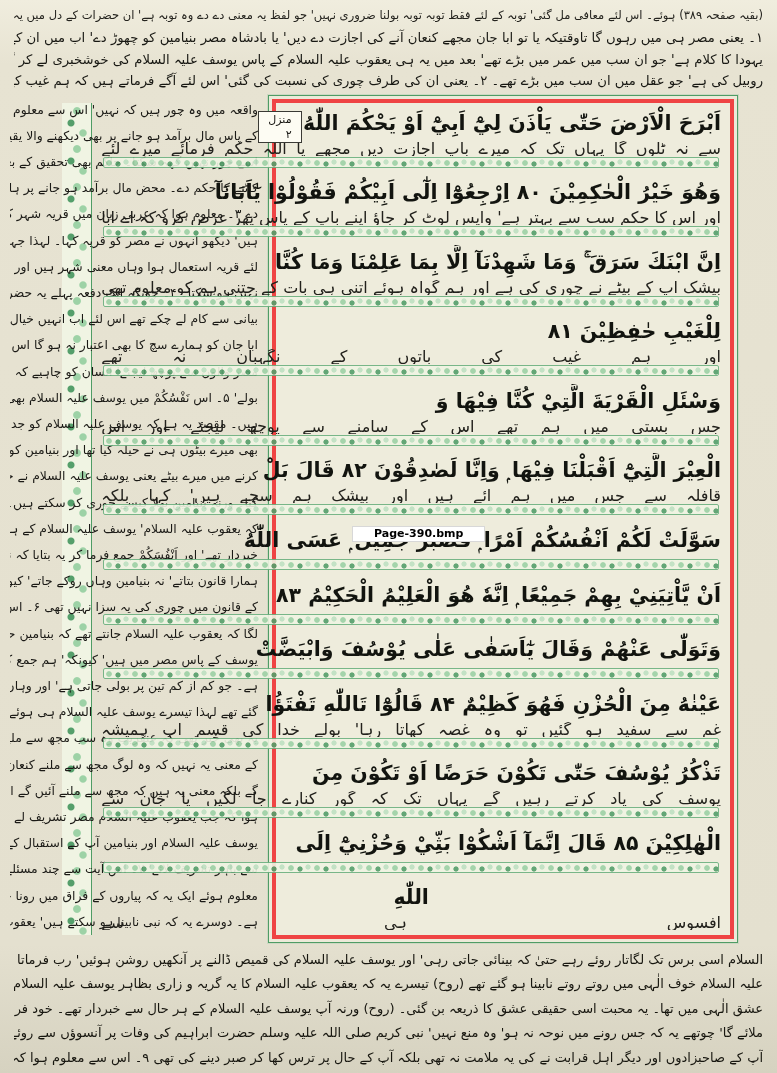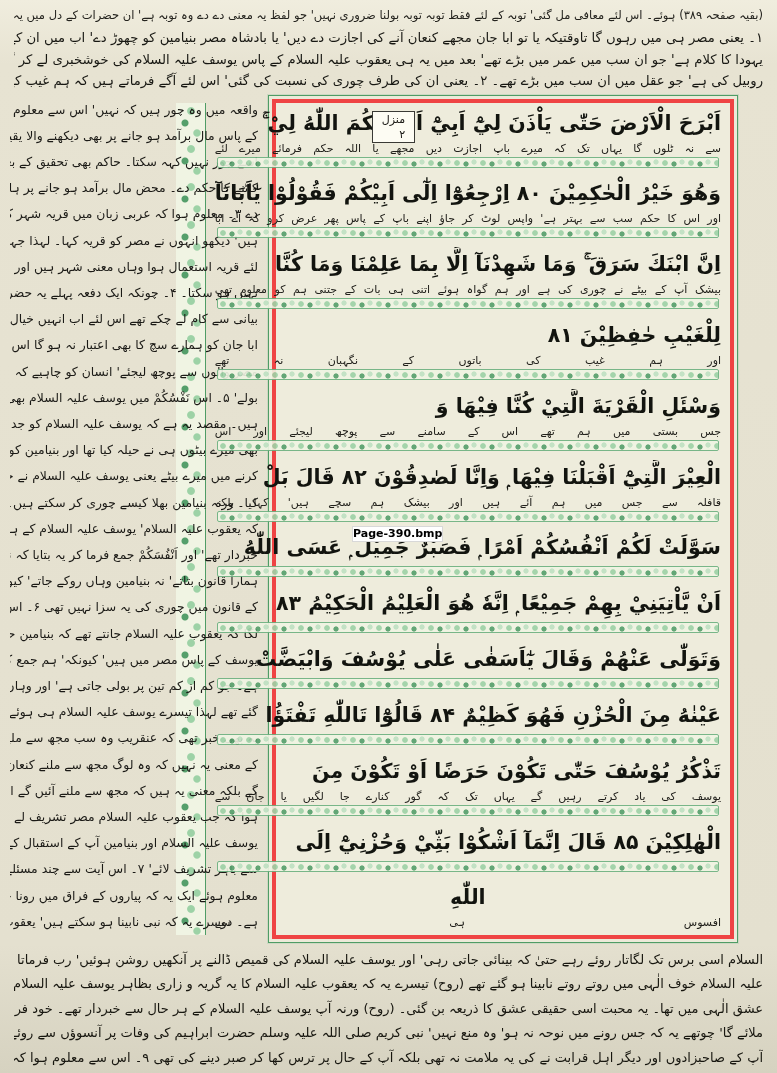--- a/index.html
+++ b/index.html
@@ -76,21 +76,21 @@
     background-size:30px 38px;
   }
   .verses{ flex:1; min-width:0; display:flex; flex-direction:column; justify-content:space-between; padding:3px 9px 4px 9px; }
 
   .verse-block .arabic{
     direction:rtl; font-size:20.5px; font-weight:bold; line-height:35px;
     white-space:nowrap; overflow:hidden; text-align:right; color:#12140f;
     letter-spacing:0.5px;
   }
   .verse-block .urdu{
-    direction:rtl; font-size:11px; line-height:15px; max-height:15px;
+    direction:rtl; font-size:16px; line-height:15px; max-height:15px;
     white-space:nowrap; overflow:hidden; text-align:justify; text-align-last:justify; color:#22211c;
   }
   .verse-block:nth-of-type(4) .arabic{ text-align:right; }
   .verse-block:last-of-type .arabic{ text-align:center; }
   .sep{
     height:11px; margin:1px 2px; border:1px solid #6cb180; border-radius:2px; opacity:.9;
     background-size:26px 11px;
     background-image:
       radial-gradient(circle at 5px 5px, #9dd2a6 2.4px, transparent 3.2px),
       radial-gradient(circle at 14px 6px,#559f6b 2.2px, transparent 3.0px),
@@ -103,21 +103,21 @@
   .bottom-block .b-line{
     direction:rtl; font-size:13px; line-height:24.6px; white-space:nowrap; overflow:hidden;
     text-align:justify; text-align-last:justify; color:#17160f;
   }
 
   
   .filename{
     position:absolute; left:352px; top:526px; z-index:5;
     background:#ffffff; border:1px solid #d8d8d8; color:#000;
     font-family:"DejaVu Sans",sans-serif; font-size:11px; font-weight:bold; line-height:14px;
-    padding:0 0; direction:ltr;
+    padding:0 21px; direction:ltr;
   }
 </style>
 </head>
 <body>
 
 <div class="page">
 
   <div class="top-note">(بقیہ صفحہ ۳۸۹) ہوئے۔ اس لئے معافی مل گئی' توبہ کے لئے فقط توبہ توبہ بولنا ضروری نہیں' جو لفظ یہ معنی دے دے وہ توبہ ہے' ان حضرات کے دل میں یہ سوچنا ہی توبہ تھا۔ اب جو انہیں برا کہے وہ ظالم ہے۔</div>
 
   <div class="intro">
@@ -222,20 +222,21 @@
                 <div class="sep ornament"></div>
               </div>
 
               <div class="verse-block">
                 <div class="arabic">وَتَوَلّٰى عَنْهُمْ وَقَالَ يٰٓاَسَفٰى عَلٰى يُوْسُفَ وَابْيَضَّتْ</div>
                 <div class="sep ornament"></div>
               </div>
 
               <div class="verse-block">
                 <div class="arabic">عَيْنٰهُ مِنَ الْحُزْنِ فَهُوَ كَظِيْمٌ ۸۴ قَالُوْٓا تَاللّٰهِ تَفْتَؤُا</div>
+                <div class="urdu">غم سے سفید ہو گئیں تو وہ غصہ کھاتا رہا' بولے خدا کی قسم آپ ہمیشہ</div>
                 <div class="sep ornament"></div>
               </div>
 
               <div class="verse-block">
                 <div class="arabic">تَذْكُرُ يُوْسُفَ حَتّٰى تَكُوْنَ حَرَضًا اَوْ تَكُوْنَ مِنَ</div>
                 <div class="urdu">یوسف کی یاد کرتے رہیں گے یہاں تک کہ گور کنارے جا لگیں یا جان سے</div>
                 <div class="sep ornament"></div>
               </div>
 
               <div class="verse-block">

